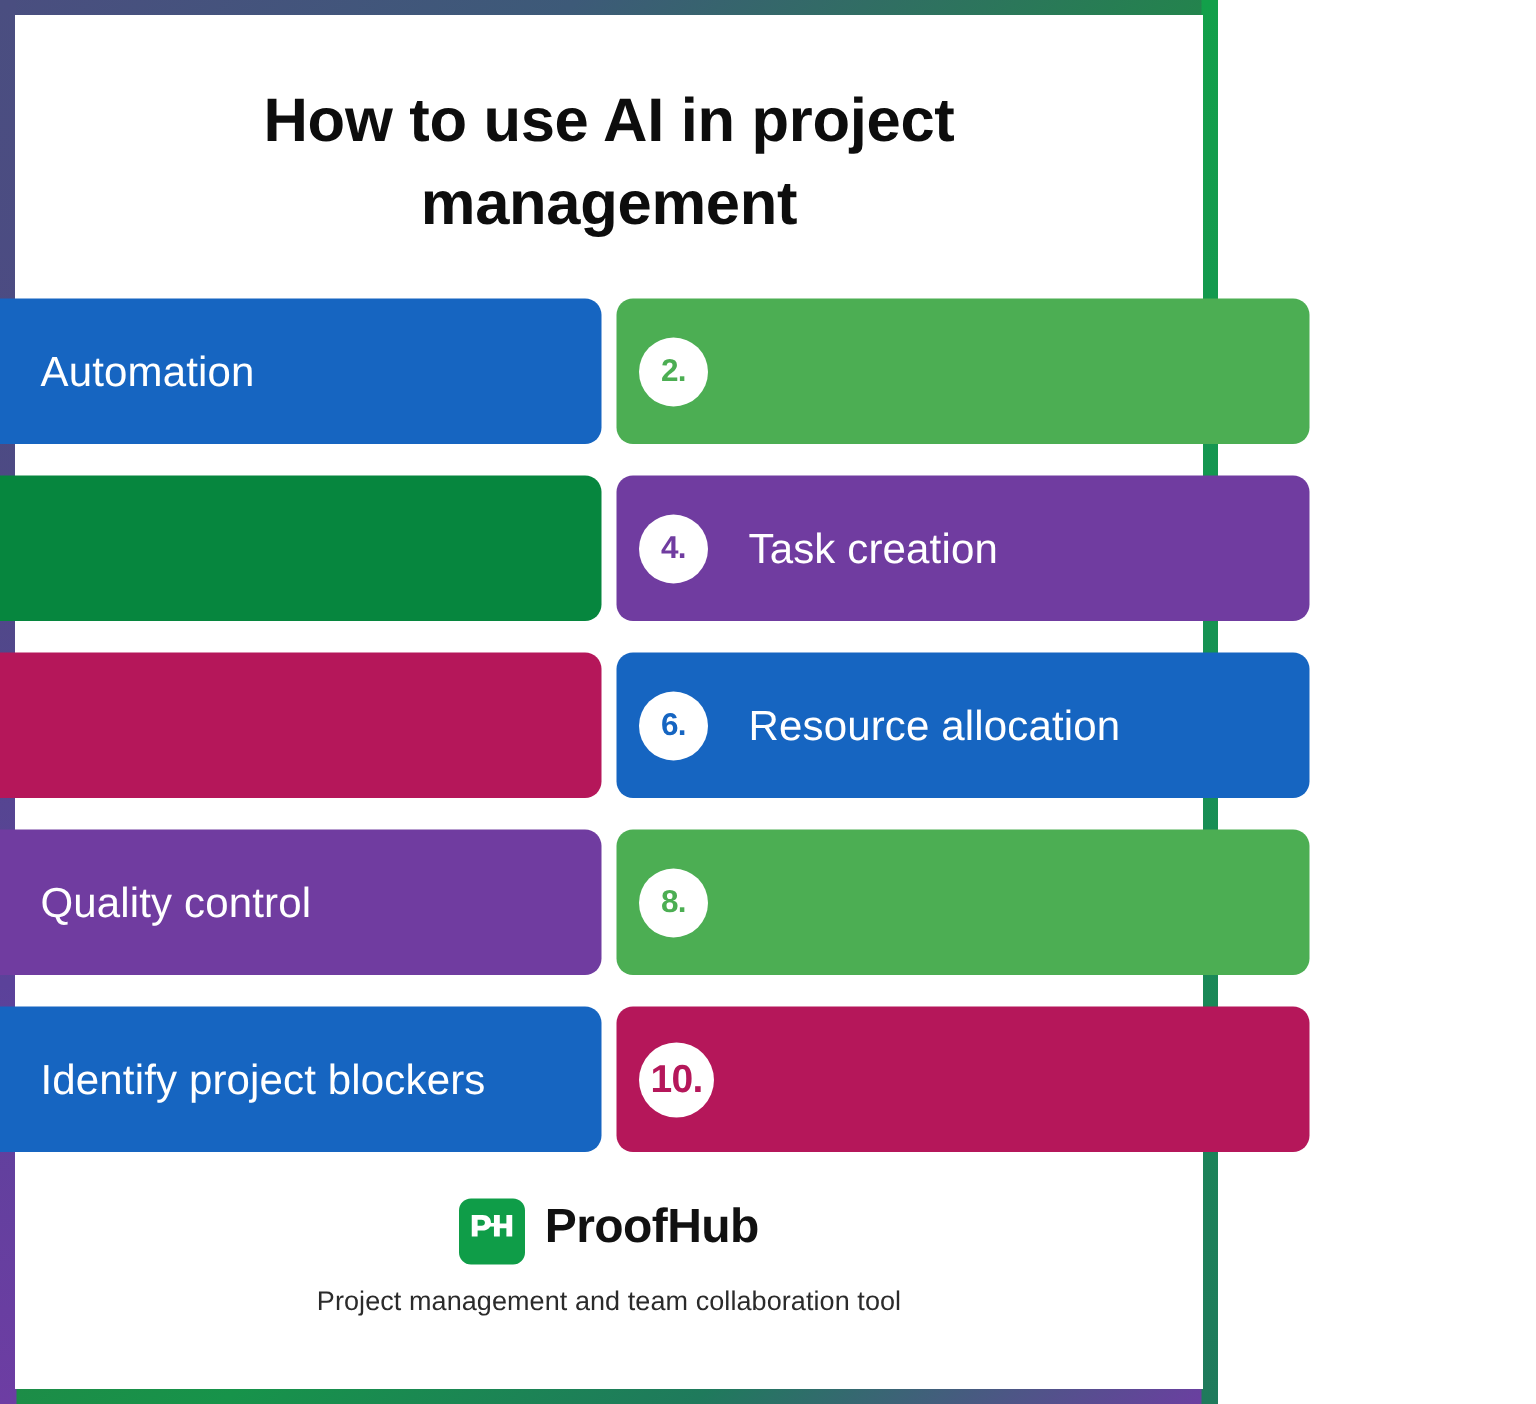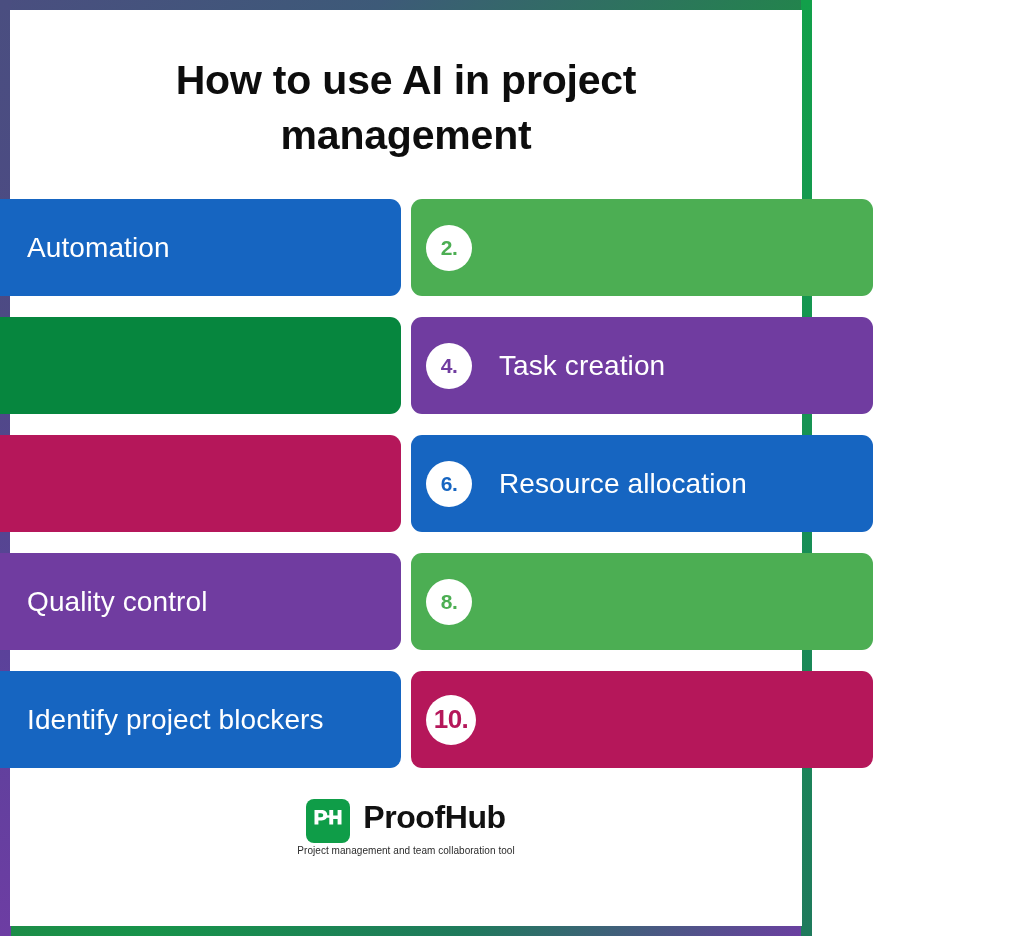--- a/index.html
+++ b/index.html
@@ -140,22 +140,22 @@
     justify-content: center;
   }
   .logo-mark svg { display: block; }
   .logo-word {
     font-size: 32px;
     font-weight: 700;
     color: #111111;
     letter-spacing: -0.4px;
   }
   .tagline {
-    margin-top: 2px;
-    font-size: 10px;
+    margin-top: 14px;
+    font-size: 18px;
     color: #2b2b2b;
     letter-spacing: 0.05px;
   }
 </style>
 </head>
 <body>
 
 <div class="poster">
   <div class="canvas">
 

